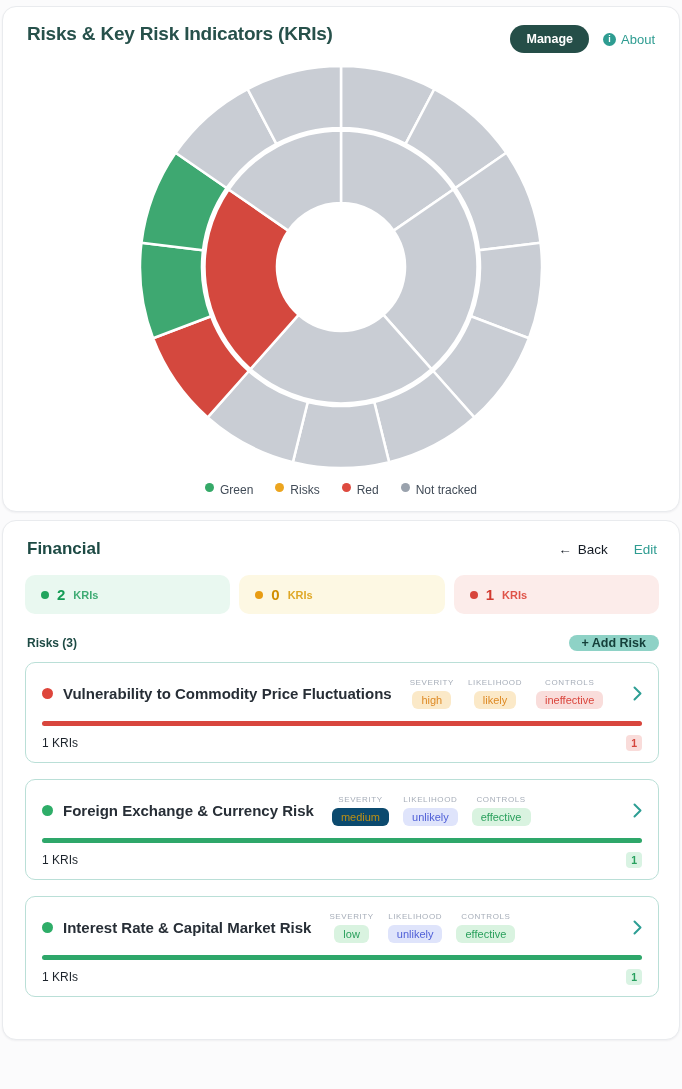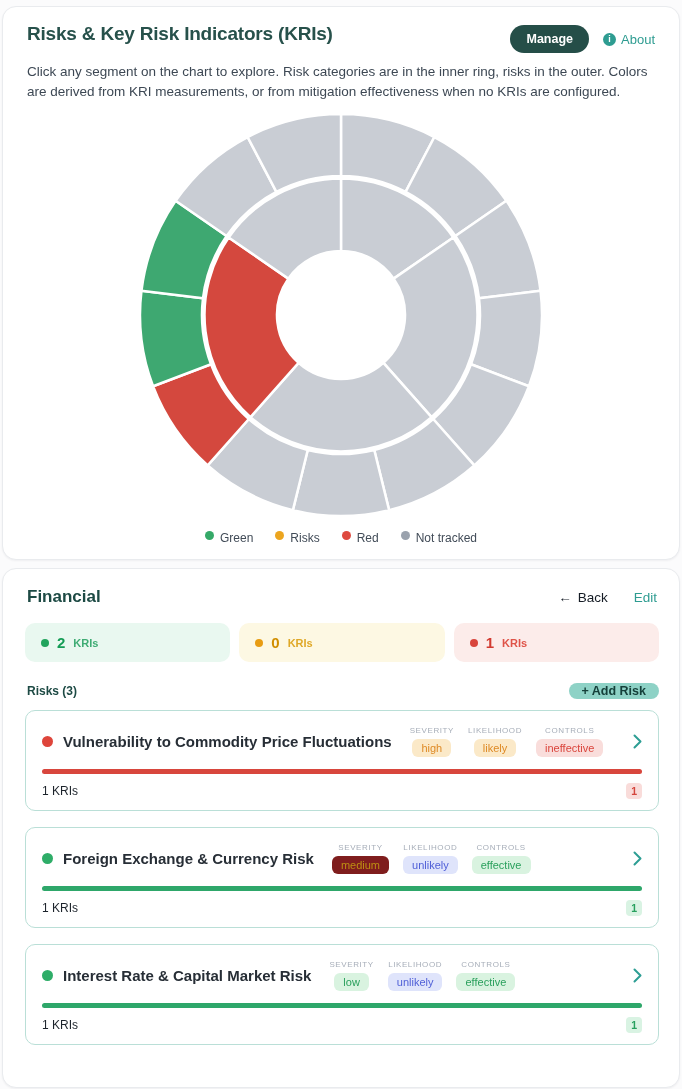--- a/index.html
+++ b/index.html
@@ -81,21 +81,21 @@
     padding:15px 16px 11px; cursor:pointer;
   }
   .risk-head { display:flex; align-items:center; }
   .rdot { width:11px; height:11px; border-radius:50%; flex:none; margin-right:10px; }
   .risk-title { font-size:15px; font-weight:600; color:#272e36; white-space:nowrap; }
   .risk-stats { display:flex; gap:14px; margin-left:18px; }
   .stat { display:flex; flex-direction:column; align-items:center; gap:4px; }
   .stat-label { font-size:8px; font-weight:500; letter-spacing:.6px; color:#a7aeb9; }
   .badge { font-size:11px; font-weight:500; padding:3px 9px; border-radius:6px; white-space:nowrap; }
   .badge[data-tone="amber"]  { background:#fbe9c8; color:#de8a25; }
-  .badge[data-tone="yellow"] { background:#7f1d1d; color:#bd8f13; }
+  .badge[data-tone="yellow"] { background:#0c4a6e; color:#bd8f13; }
   .badge[data-tone="indigo"] { background:#dfe4fb; color:#4f5fd7; }
   .badge[data-tone="green"]  { background:#d9f3e0; color:#2aa05c; }
   .badge[data-tone="red"]    { background:#f9dddb; color:#da453c; }
   .chevron { margin-left:auto; display:flex; align-items:center; color:#2d9e94; cursor:pointer; padding-left:8px; }
   .risk-bar { margin-top:12px; height:5px; border-radius:3px; }
   .risk-foot { margin-top:9px; display:flex; align-items:center; justify-content:space-between; }
   .kri-text { font-size:12px; color:#1c232b; }
   .count-badge {
     font-size:10.5px; font-weight:600; min-width:13px; text-align:center;
     padding:2px 5px; border-radius:4px;
@@ -116,21 +116,20 @@
     <div class="card-head">
       <h1>Risks &amp; Key Risk Indicators (KRIs)</h1>
       <div class="head-actions">
         <button class="manage-btn">Manage</button>
         <a class="about-link">
           <i class="info-icon">i</i>
           <span>About</span>
         </a>
       </div>
     </div>
-    <p class="chart-desc">Click any segment on the chart to explore. Risk categories are in the inner ring, risks in the outer. Colors are derived from KRI measurements, or from mitigation effectiveness when no KRIs are configured.</p>
 
     <div class="chart-wrap">
       <svg id="sunburst" width="630" height="406" viewBox="0 0 630 406">
           <path d="M314.00,65.50 A136.5,136.5 0 0 1 426.34,124.46 L366.67,165.64 A64,64 0 0 0 314.00,138.00 Z" fill="#c9cdd4" stroke="#ffffff" stroke-width="2.5" stroke-linejoin="round" style="cursor: pointer;"></path>
           <path d="M426.34,124.46 A136.5,136.5 0 0 1 404.52,304.17 L356.44,249.90 A64,64 0 0 0 366.67,165.64 Z" fill="#c9cdd4" stroke="#ffffff" stroke-width="2.5" stroke-linejoin="round" style="cursor: pointer;"></path>
           <path d="M404.52,304.17 A136.5,136.5 0 0 1 223.48,304.17 L271.56,249.90 A64,64 0 0 0 356.44,249.90 Z" fill="#c9cdd4" stroke="#ffffff" stroke-width="2.5" stroke-linejoin="round" style="cursor: pointer;"></path>
           <path d="M223.48,304.17 A136.5,136.5 0 0 1 201.66,124.46 L261.33,165.64 A64,64 0 0 0 271.56,249.90 Z" fill="#d4483e" stroke="#ffffff" stroke-width="2.5" stroke-linejoin="round" style="cursor: pointer;"></path>
           <path d="M201.66,124.46 A136.5,136.5 0 0 1 314.00,65.50 L314.00,138.00 A64,64 0 0 0 261.33,165.64 Z" fill="#c9cdd4" stroke="#ffffff" stroke-width="2.5" stroke-linejoin="round" style="cursor: pointer;"></path>
           <path d="M314.00,1.00 A201,201 0 0 1 407.41,24.02 L378.60,78.92 A139,139 0 0 0 314.00,63.00 Z" fill="#c9cdd4" stroke="#ffffff" stroke-width="2.5" stroke-linejoin="round" style="cursor: pointer;"></path>
           <path d="M407.41,24.02 A201,201 0 0 1 479.42,87.82 L428.39,123.04 A139,139 0 0 0 378.60,78.92 Z" fill="#c9cdd4" stroke="#ffffff" stroke-width="2.5" stroke-linejoin="round" style="cursor: pointer;"></path>

